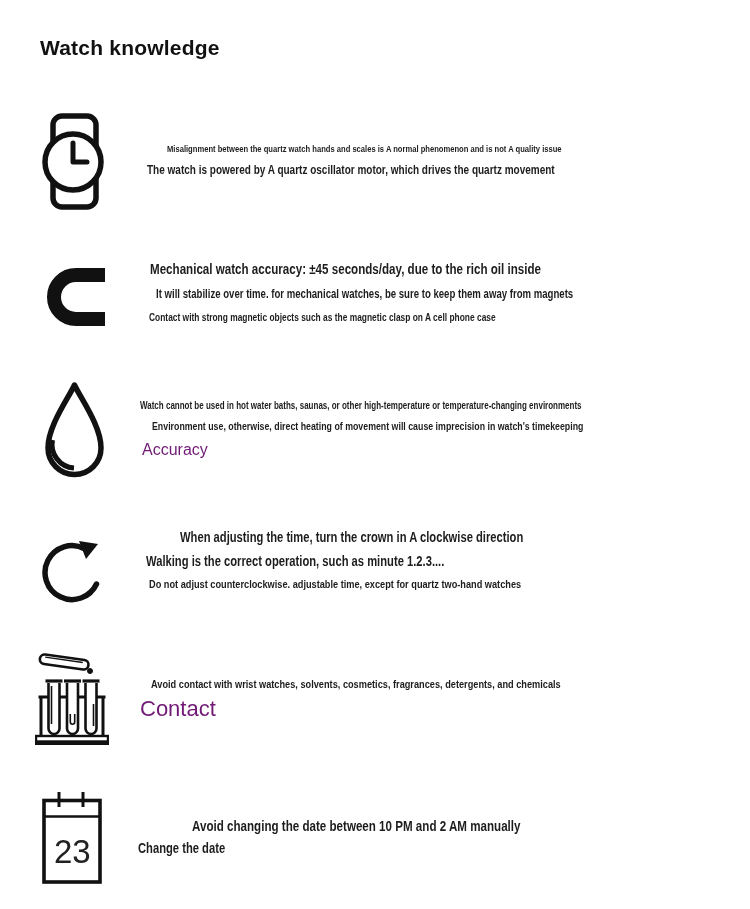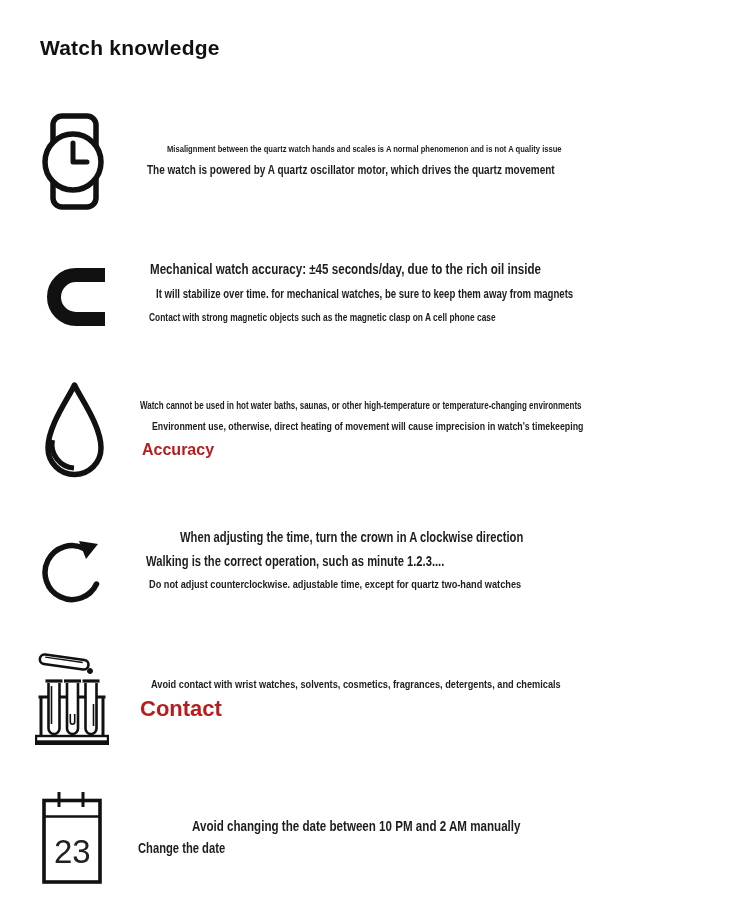--- a/index.html
+++ b/index.html
@@ -10,21 +10,21 @@
   .title{
     position:absolute;left:40px;top:36px;margin:0;
     font-size:21px;font-weight:bold;color:#111;letter-spacing:.2px;
     white-space:nowrap;
   }
   .ln{
     position:absolute;white-space:nowrap;font-weight:bold;color:#1d1d1d;
     transform:scaleX(0.8);transform-origin:0 0;
   }
   .hd{
-    position:absolute;white-space:nowrap;font-weight:bold;color:#b91c1c;text-align:right;
+    position:absolute;white-space:nowrap;font-weight:normal;color:#701a75;text-align:right;
   }
   .icon{position:absolute;}
   .icon line,.icon path,.icon rect,.icon circle{stroke:#111;}
 </style>
 </head>
 <body>
 
 <div class="page">
 
   <h1 class="title">Watch knowledge</h1>

